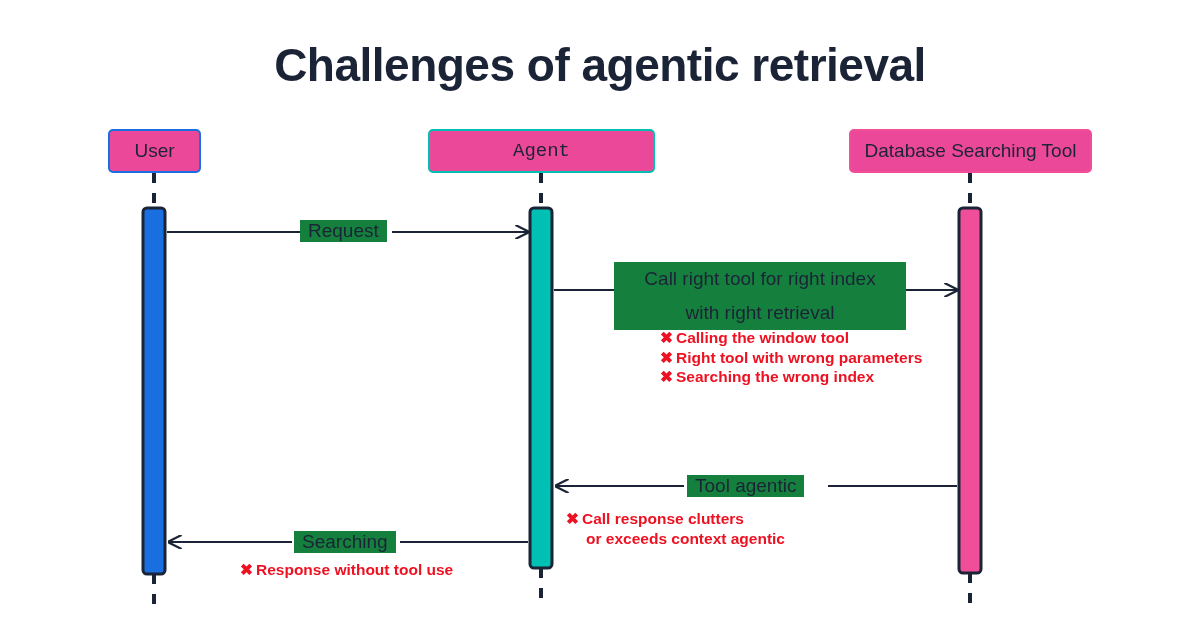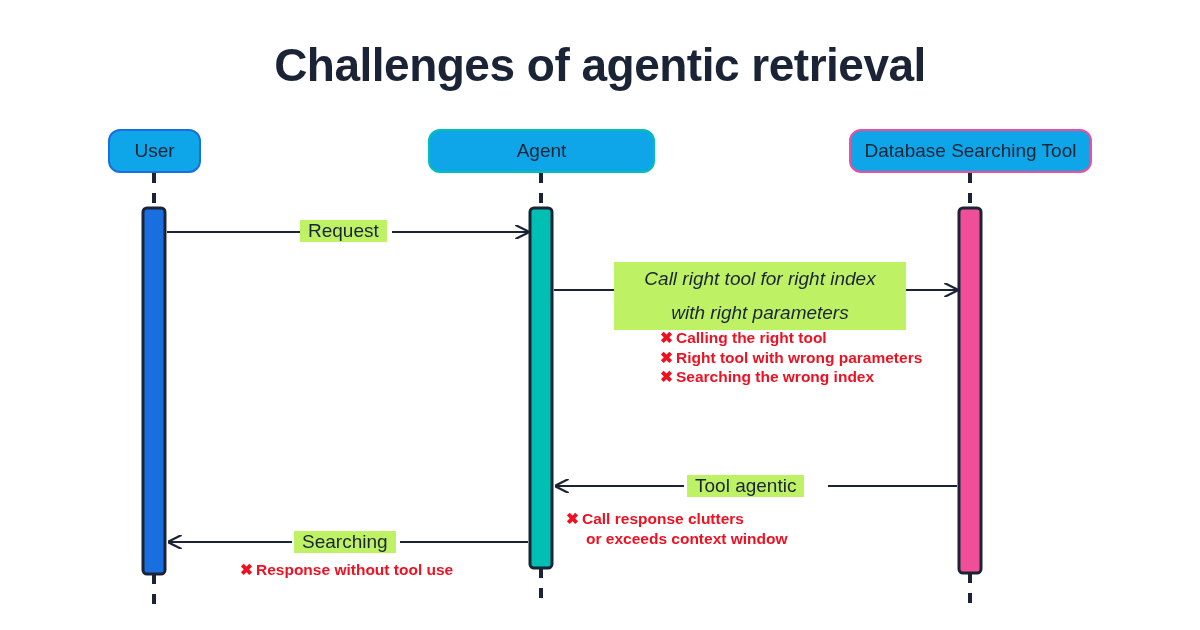--- a/index.html
+++ b/index.html
@@ -37,46 +37,46 @@
     letter-spacing: -0.5px;
     color: #1b2436;
     white-space: nowrap;
   }
 
   
   .participant {
     position: absolute;
     box-sizing: border-box;
     height: 44px;
-    border-radius: 12px;
+    border-radius: 5px;
     border: 2px solid #1a6fe0;
-    background: #0ea5e9;
+    background: #ec4899;
     display: flex;
     align-items: center;
     justify-content: center;
     font-size: 19px;
     color: #1b2436;
     white-space: nowrap;
   }
   .p-user   { left: 108px; top: 129px; width: 93px;  border-color: #1a6fe0; }
-  .p-agent  { left: 428px; top: 129px; width: 227px; border-color: #00bfb3; }
+  .p-agent  { left: 428px; top: 129px; width: 227px; border-color: #00bfb3; font-family: Liberation Mono, monospace; }
   .p-tool   { left: 849px; top: 129px; width: 243px; border-color: #f04e98; }
 
   
   .msg-label {
     position: absolute;
     font-size: 19px;
     color: #1b2436;
     white-space: nowrap;
-    background: #bef264;
+    background: #15803d;
     padding: 0 8px;
     text-align: center;
   }
   .msg-request   { left: 300px;  top: 220px; }
-  .msg-call      { left: 614px;  top: 262px; width: 280px; padding: 0 6px; line-height: 34px; font-style: italic; }
+  .msg-call      { left: 614px;  top: 262px; width: 280px; padding: 0 6px; line-height: 34px; }
   .msg-toolresp  { left: 687px;  top: 475px; }
   .msg-response  { left: 294px;  top: 531px; }
 
   
   .err-group {
     position: absolute;
     font-size: 15.5px;
     font-weight: bold;
     color: #ee1122;
     line-height: 19.5px;
@@ -156,45 +156,45 @@
     <span>Agent</span>
   </div>
   <div class="participant p-tool">
     <span>Database Searching Tool</span>
   </div>
 
   <div class="msg-label msg-request">Request</div>
 
   <div class="msg-label msg-call">
     <div>Call right tool for right index</div>
-    <div>with right parameters</div>
+    <div>with right retrieval</div>
   </div>
 
   <div class="msg-label msg-toolresp">Tool agentic</div>
 
   <div class="msg-label msg-response">Searching</div>
 
   <div class="err-group err-call">
     <span class="err-line">
-      <span class="err-x">✖</span><span>Calling the right tool</span>
+      <span class="err-x">✖</span><span>Calling the window tool</span>
     </span>
     <span class="err-line">
       <span class="err-x">✖</span><span>Right tool with wrong parameters</span>
     </span>
     <span class="err-line">
       <span class="err-x">✖</span><span>Searching the wrong index</span>
     </span>
   </div>
 
   <div class="err-group err-clutter">
     <span class="err-line">
       <span class="err-x">✖</span><span>Call response clutters</span>
     </span>
     <span class="err-line err-indent">
-      <span>or exceeds context window</span>
+      <span>or exceeds context agentic</span>
     </span>
   </div>
 
   <div class="err-group err-notool">
     <span class="err-line">
       <span class="err-x">✖</span><span>Response without tool use</span>
     </span>
   </div>
 
 </div>

